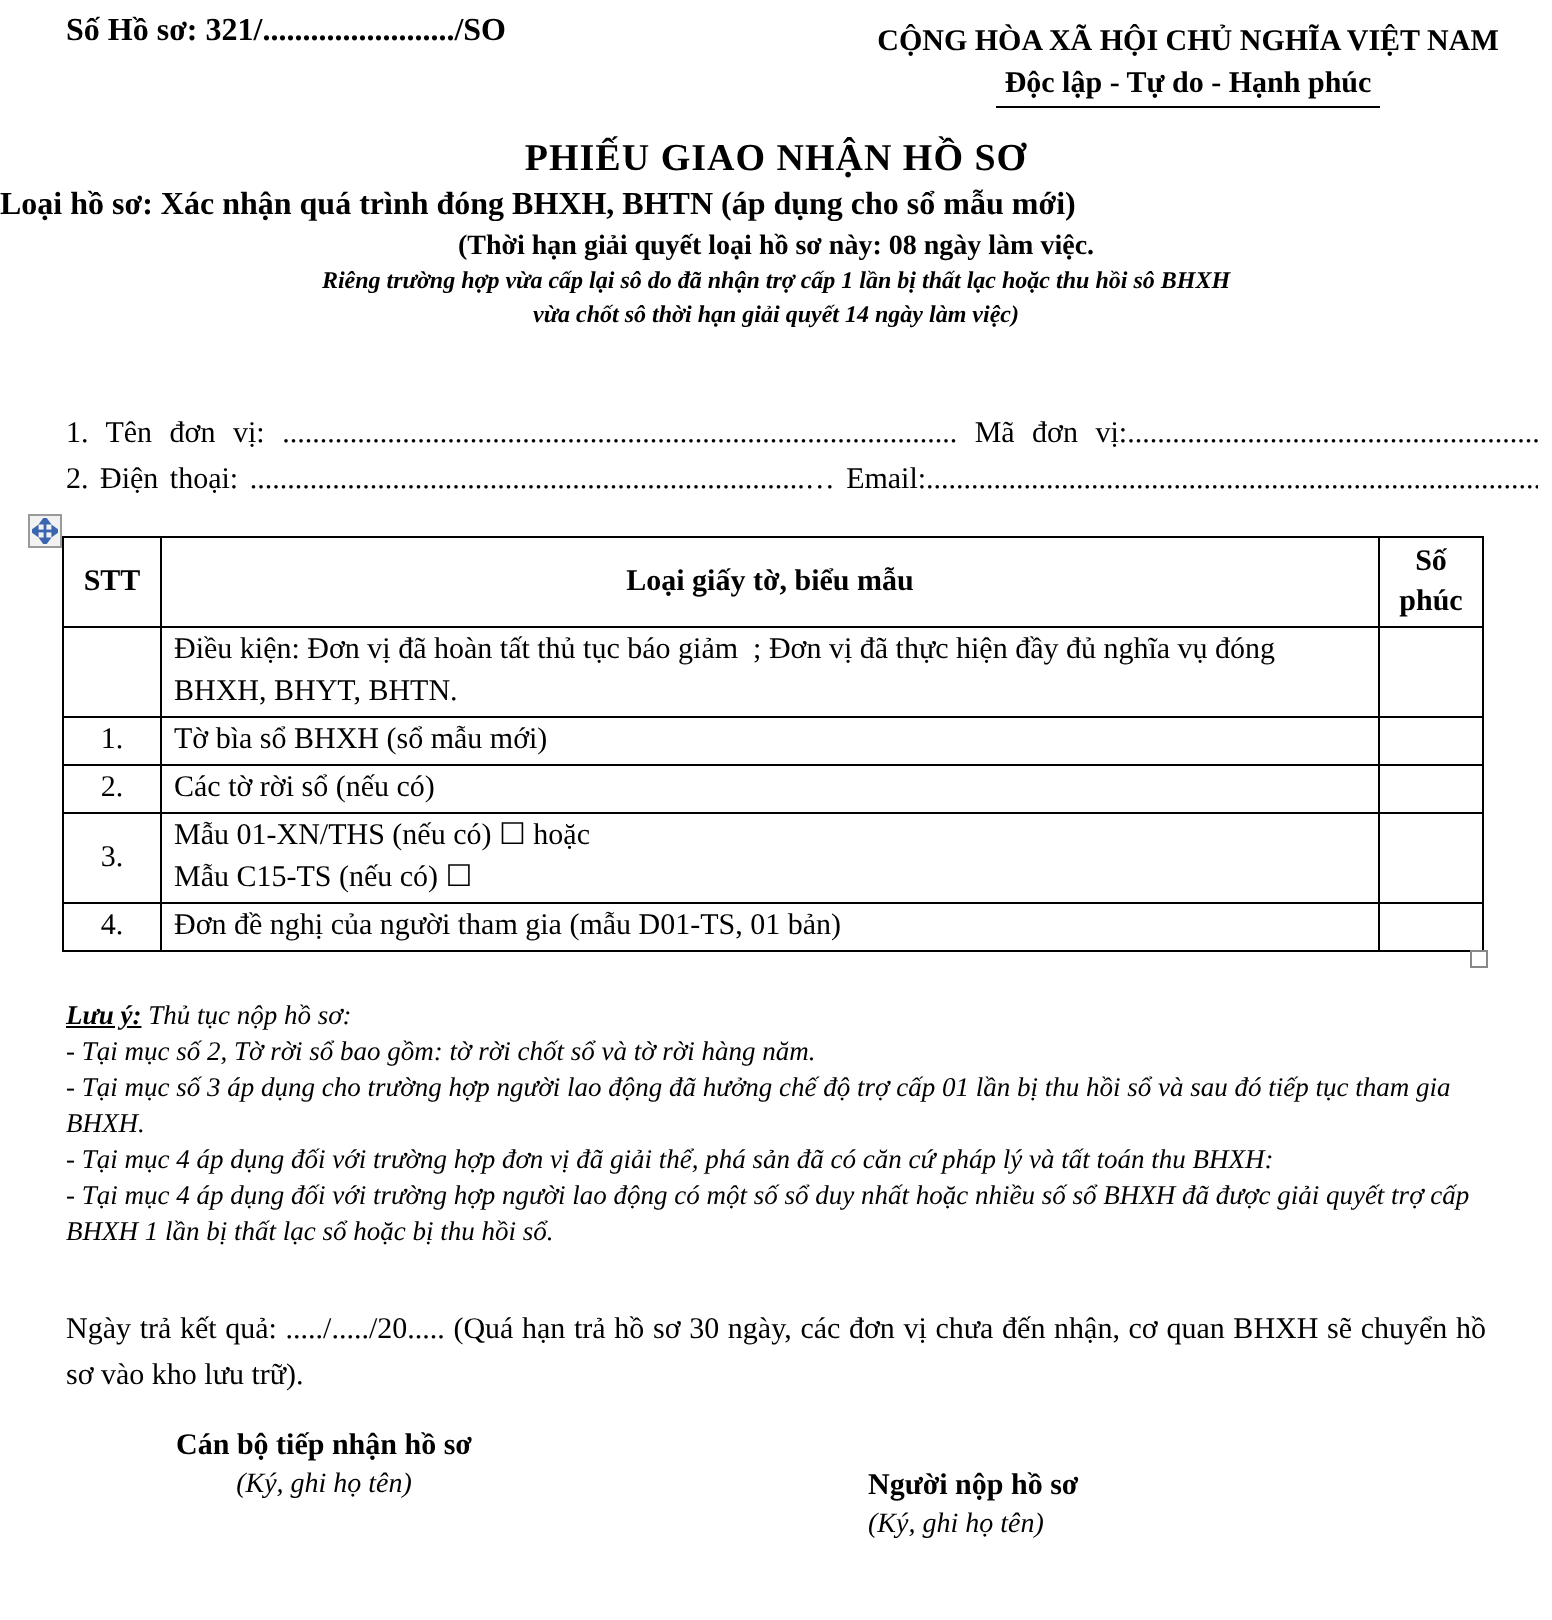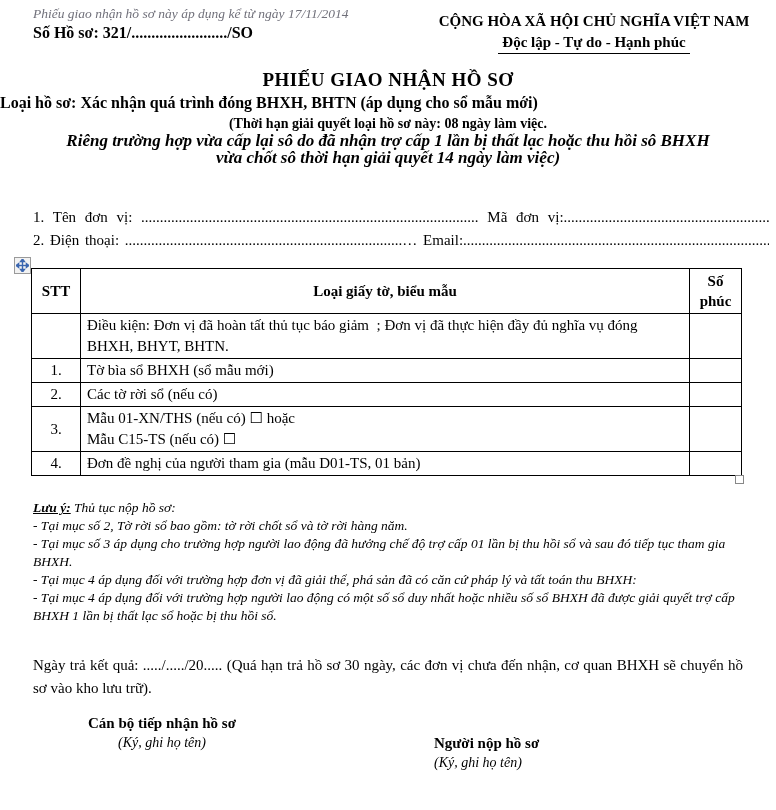--- a/index.html
+++ b/index.html
@@ -10,21 +10,21 @@
   }
   .hdr{display:flex;justify-content:space-between;padding:5px 6px 0 33px;}
   .hdr-left{width:368px;}
   .note{font-style:italic;color:#70707a;font-size:13.5px;line-height:17px;}
   .doc-no{font-weight:bold;font-size:16px;line-height:21px;}
   .hdr-right{width:352px;text-align:center;font-weight:bold;font-size:15px;padding-top:8px;}
   .motto{display:inline-block;border-bottom:1.5px solid #000;padding:0 4px 2px 4px;margin-top:4px;}
   .title1{text-align:center;font-weight:bold;font-size:19px;margin-top:15px;letter-spacing:.5px;}
   .title2{font-weight:bold;font-size:16px;margin-top:3px;}
   .title3{text-align:center;font-weight:bold;font-size:14px;margin-top:3px;line-height:17px;}
-  .title4{text-align:center;font-weight:bold;font-style:italic;font-size:17px;line-height:17px;}
+  .title4{text-align:center;font-weight:bold;font-style:italic;font-size:12px;line-height:17px;}
   .fields{margin:40px 6px 0 33px;line-height:23px;white-space:nowrap;overflow:hidden;width:736px;}
   .f1{word-spacing:5px;}
   .f2{word-spacing:2px;}
   .tbl-wrap{position:relative;margin:16px 0 0 31px;width:710px;}
   table{border-collapse:collapse;width:710px;table-layout:fixed;}
   th,td{border:1px solid #000;font-size:15px;padding:1px 6px;vertical-align:middle;line-height:21px;}
   th{font-weight:bold;text-align:center;height:42px;line-height:20px;}
   td.stt{text-align:center;}
   td.lbl{white-space:pre-line;}
   .move-handle{
@@ -42,21 +42,20 @@
   .sig-left{width:268px;margin-left:28px;text-align:center;line-height:20px;}
   .sig-right{width:268px;margin-left:auto;margin-right:74px;text-align:left;line-height:20px;padding-top:20px;font-family:Liberation Serif, serif;}
   .sig-title{font-weight:bold;}
   .sig-sub{font-style:italic;font-size:14px;}
 </style>
 </head>
 <body>
 
 <div class="hdr">
   <div class="hdr-left">
-    <div class="note">Phiếu giao nhận hồ sơ này áp dụng kể từ ngày 17/11/2014</div>
     <div class="doc-no">Số Hồ sơ: 321/......................../SO</div>
   </div>
   <div class="hdr-right">
     <div>CỘNG HÒA XÃ HỘI CHỦ NGHĨA VIỆT NAM</div>
     <div><span class="motto">Độc lập - Tự do - Hạnh phúc</span></div>
   </div>
 </div>
 
 <div class="title1">PHIẾU GIAO NHẬN HỒ SƠ</div>
 <div class="title2">Loại hồ sơ: Xác nhận quá trình đóng BHXH, BHTN (áp dụng cho sổ mẫu mới)</div>

